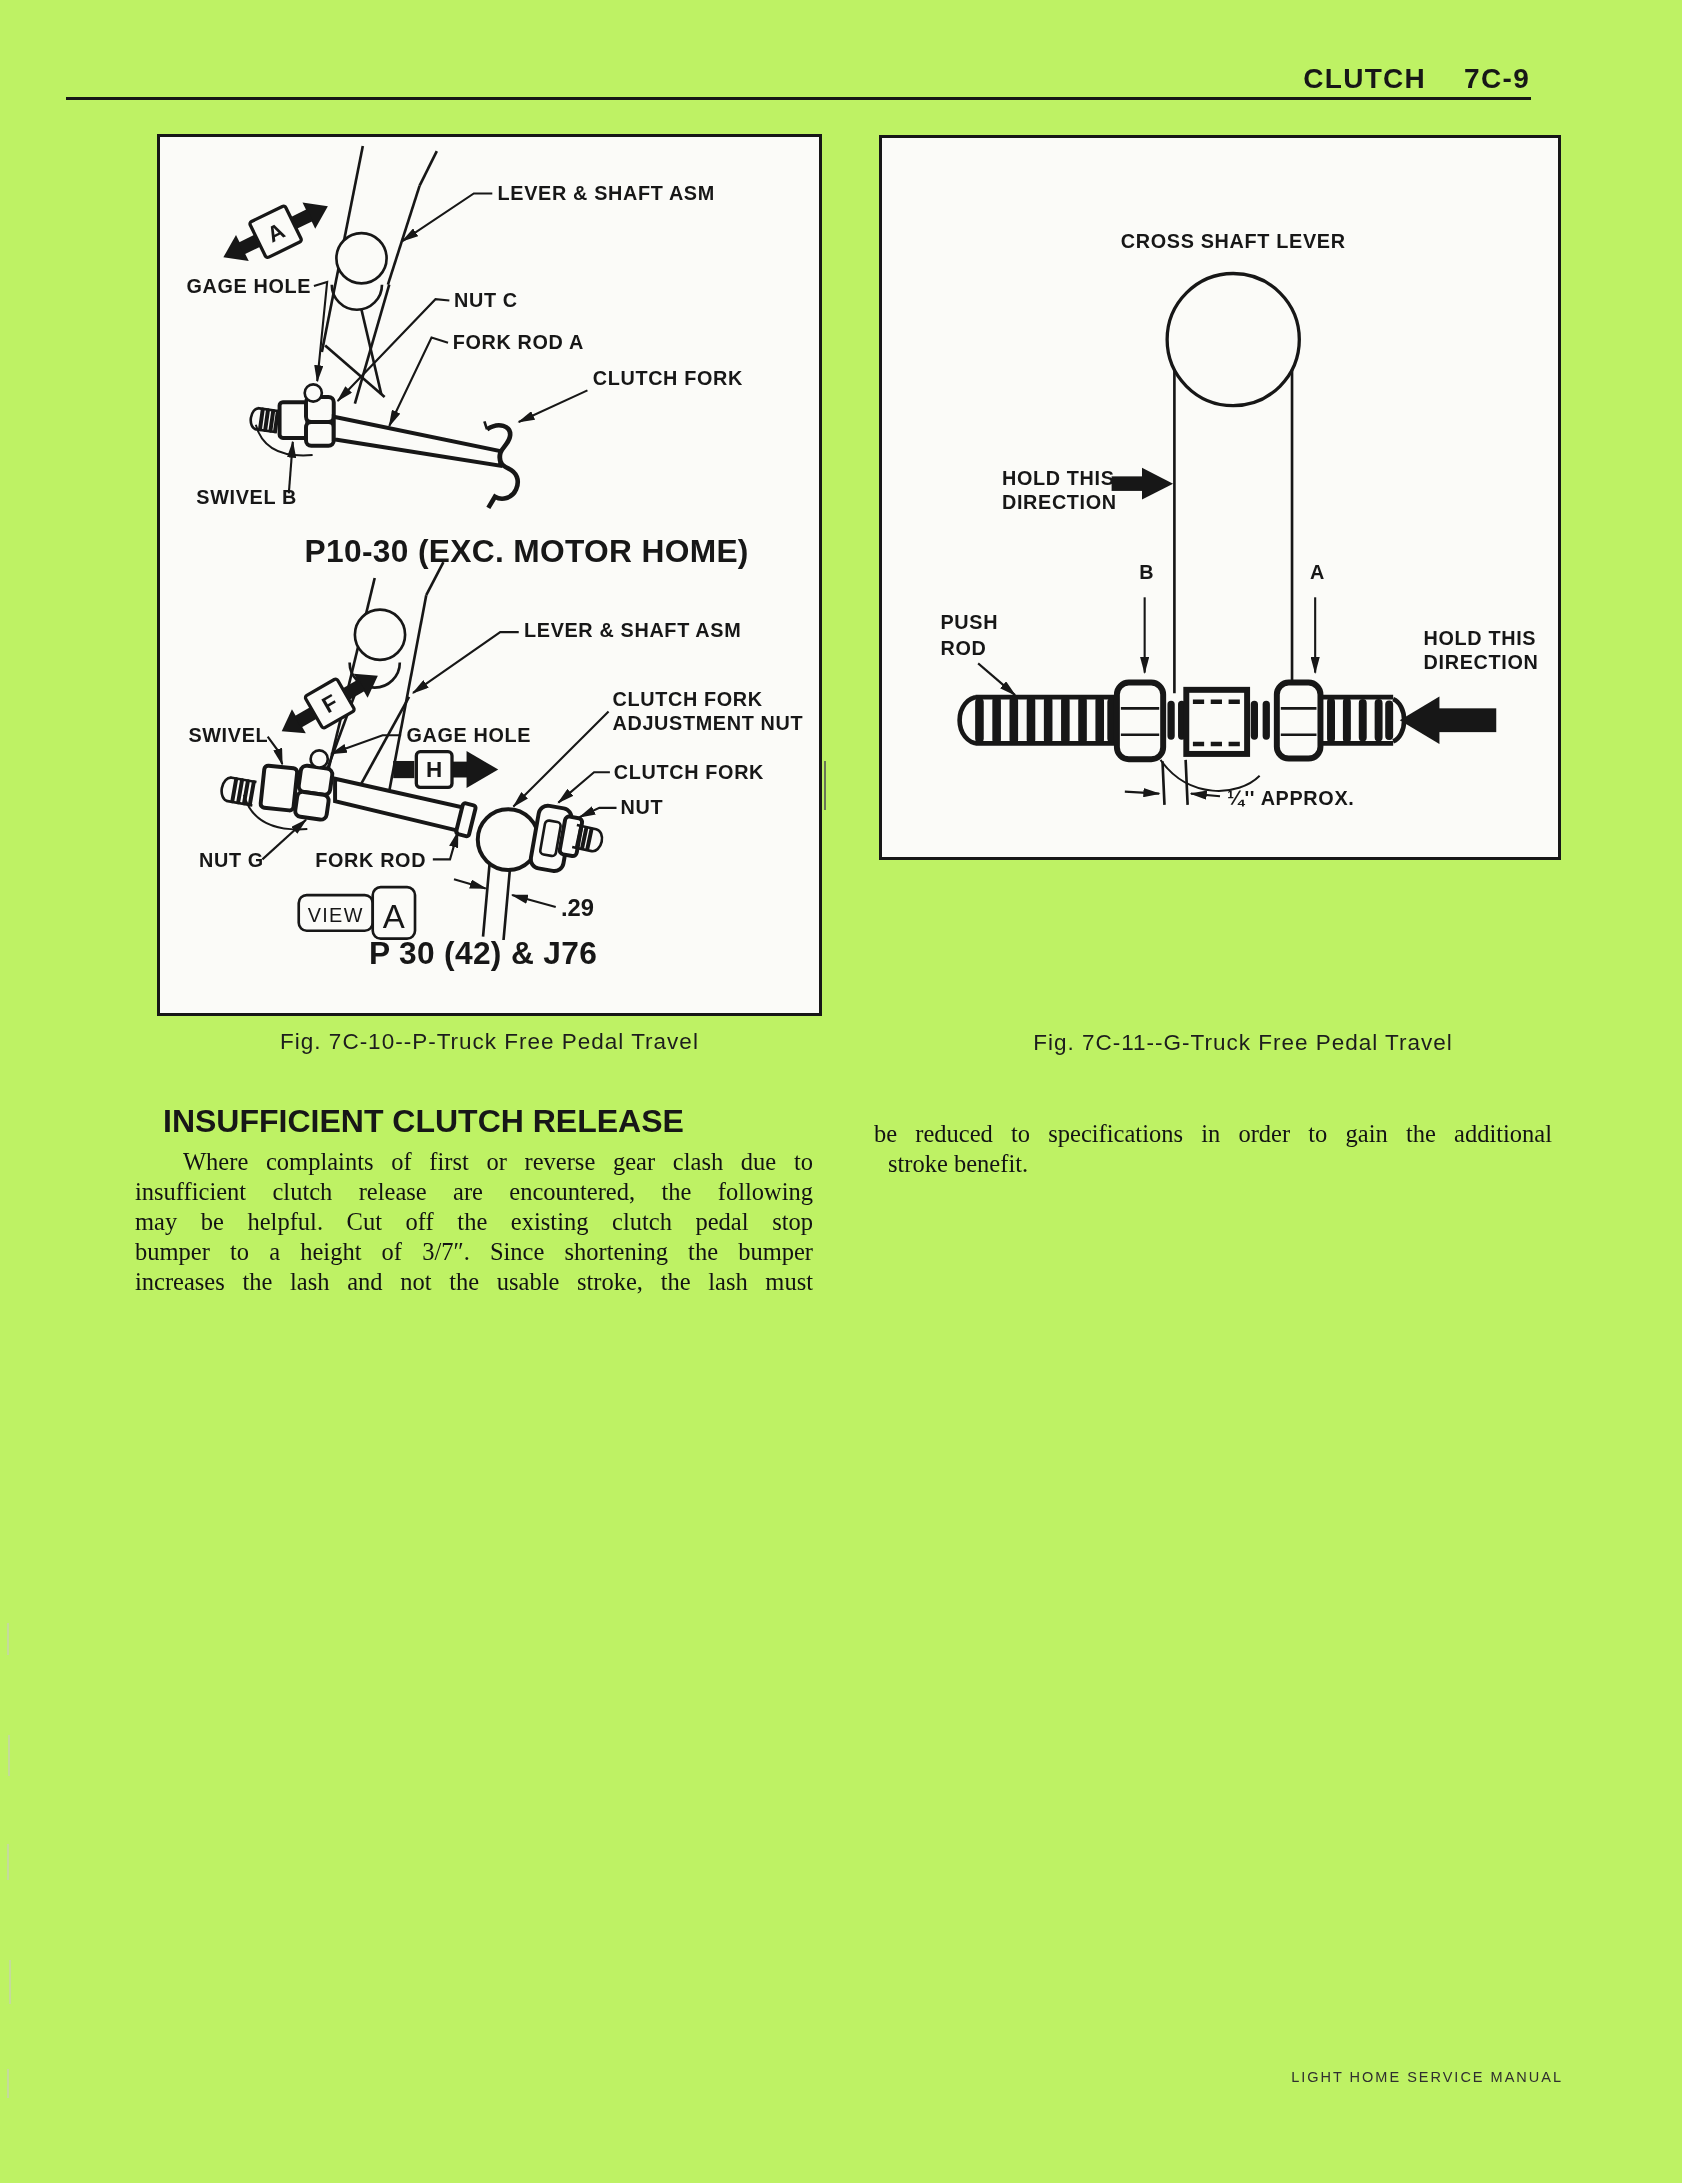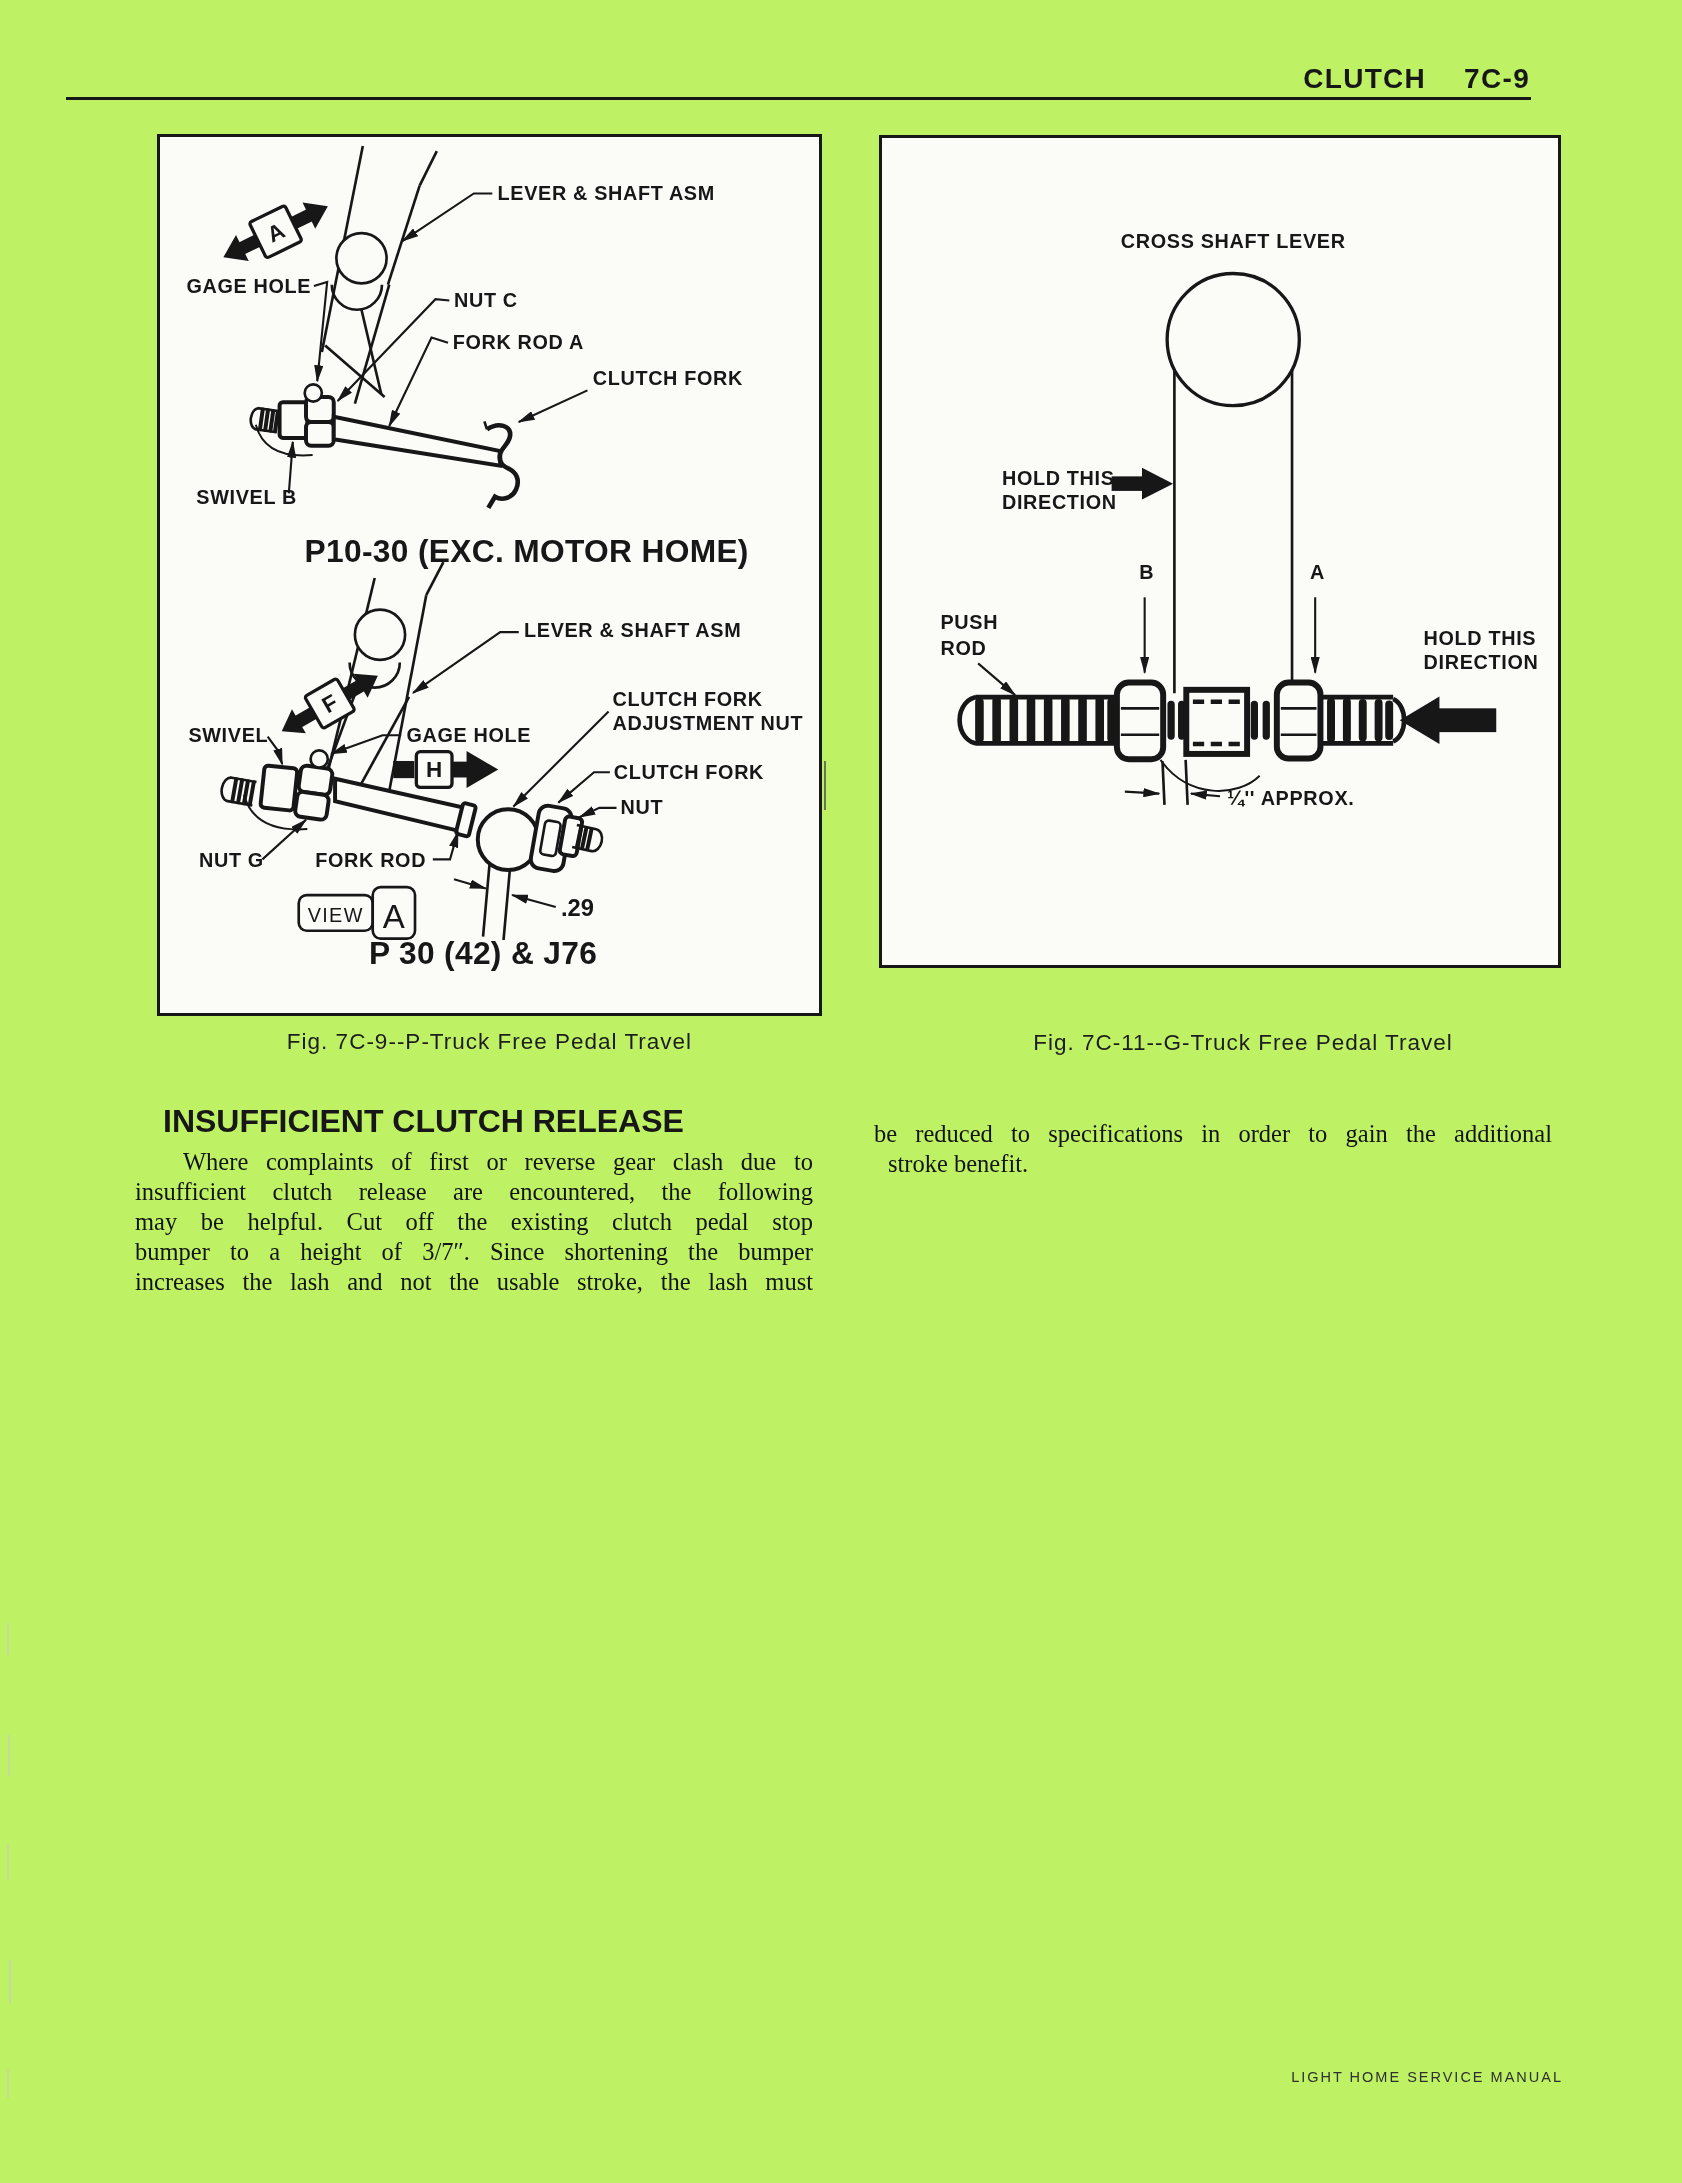--- a/index.html
+++ b/index.html
@@ -4,21 +4,21 @@
 <style>
   html,body{margin:0;padding:0;background:#888;}
   .page{position:relative;width:1682px;height:2183px;background:#bef264;overflow:hidden;
         font-family:"Liberation Sans",sans-serif;color:#171717;}
   .abs{position:absolute;}
   .hdr{top:63px;right:152px;font-size:28px;font-weight:bold;letter-spacing:1.3px;white-space:nowrap;}
   .hdr .pgnum{margin-left:38px;}
   .rule{left:66px;top:97px;width:1465px;height:3.3px;background:#171717;}
   .figbox{border:3.3px solid #171717;background:#fbfbf8;box-sizing:border-box;}
   .fb1{left:157px;top:134px;width:665px;height:882px;}
-  .fb2{left:879px;top:135px;width:682px;height:833px;}
+  .fb2{left:879px;top:135px;width:682px;height:725px;}
   .caption{font-size:22.5px;letter-spacing:1px;text-align:center;white-space:nowrap;color:#1d1d1d;}
   .cap1{left:157px;top:1029px;width:665px;}
   .cap2{left:902px;top:1030px;width:682px;}
   .heading{left:147px;top:1103px;font-size:32px;font-weight:bold;letter-spacing:0px;white-space:nowrap;margin-left:16px;}
   .para{font-family:"Liberation Serif",serif;font-size:24.5px;line-height:30px;color:#131313;}
   .pleft{left:135px;top:1147px;width:678px;}
   .pright{left:874px;top:1119px;width:678px;}
   .para .line{text-align:justify;text-align-last:justify;}
   .pleft .line:first-child{text-indent:48px;}
   .pright .line:last-child{text-align-last:left;margin-left:14px;}
@@ -270,21 +270,21 @@
           <path d="M429,948 L432,1014 M464,946 L467,1014" class="ln"></path>
           <path d="M426,946 C468,1006 544,1002 576,970" class="thin"></path>
           <path d="M372,994 L424,997" class="ldr" marker-end="url(#ah)"></path>
           <path d="M516,1001 L472,997" class="ldr" marker-end="url(#ah)"></path>
           <text x="527" y="1014" class="lbl">¼'' APPROX.</text>
         </g>
       </g>
     </svg>
   </div>
 
-  <div class="abs caption cap1">Fig. 7C-9--P-Truck Free Pedal Travel</div>
+  <div class="abs caption cap1">Fig. 7C-10--P-Truck Free Pedal Travel</div>
   <div class="abs caption cap2">Fig. 7C-11--G-Truck Free Pedal Travel</div>
 
   <div class="abs heading">INSUFFICIENT CLUTCH RELEASE</div>
   <div class="abs para pleft">
       <div class="line">Where complaints of first or reverse gear clash due to</div>
       <div class="line">insufficient clutch release are encountered, the following</div>
       <div class="line">may be helpful. Cut off the existing clutch pedal stop</div>
       <div class="line">bumper to a height of 3/7″. Since shortening the bumper</div>
       <div class="line">increases the lash and not the usable stroke, the lash must</div>
     </div>

